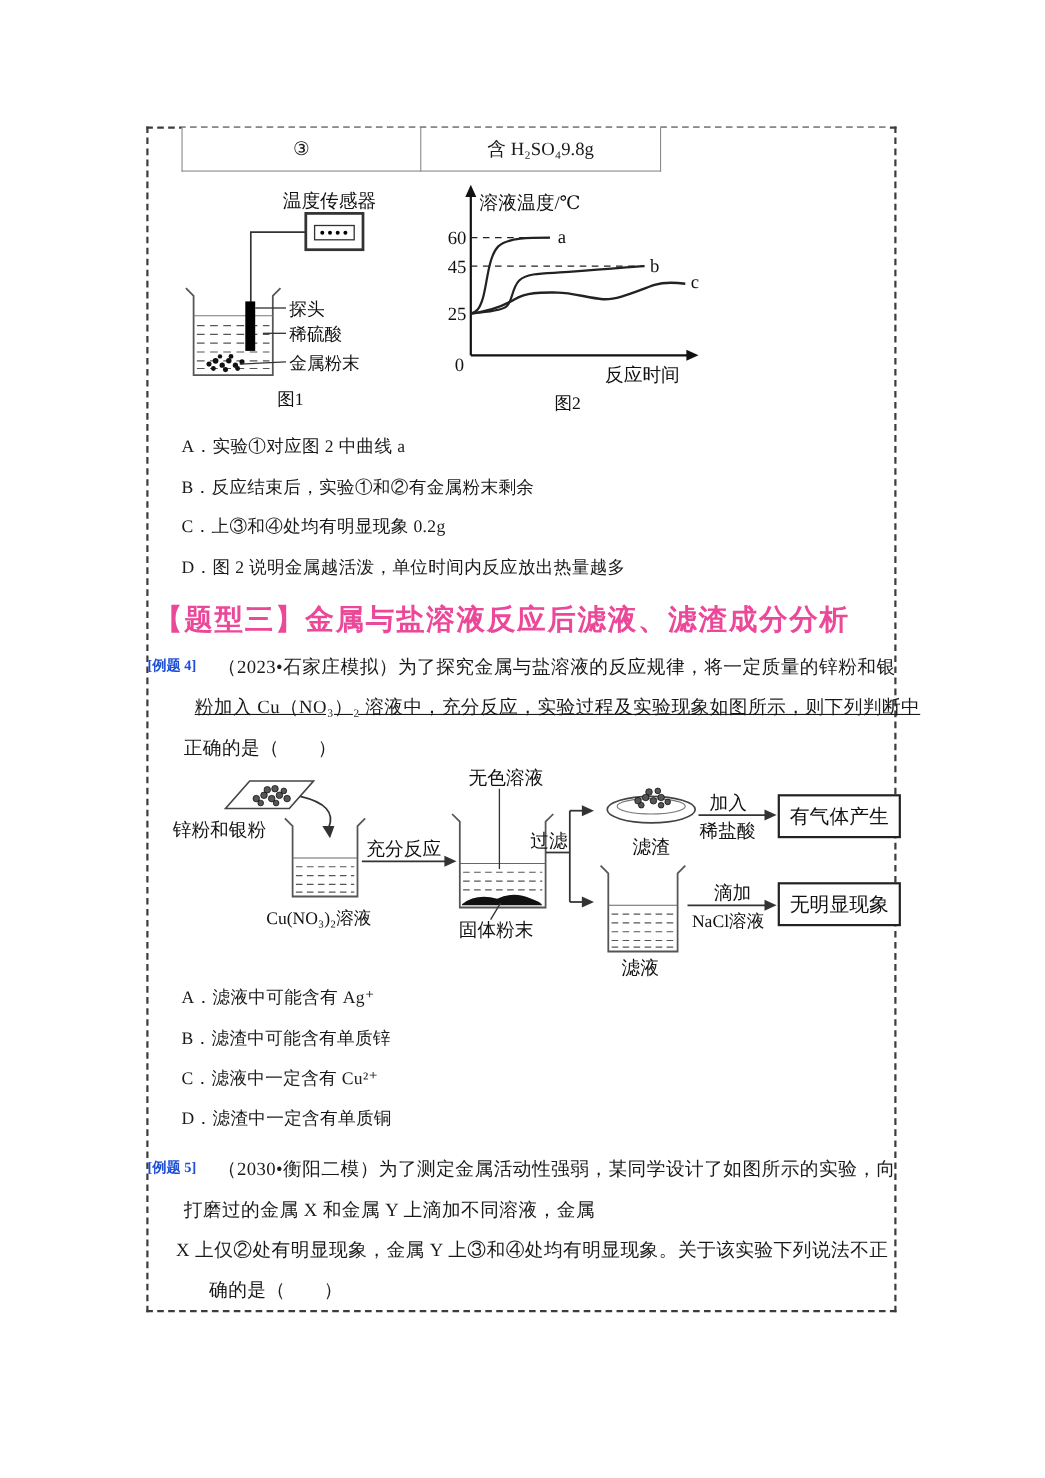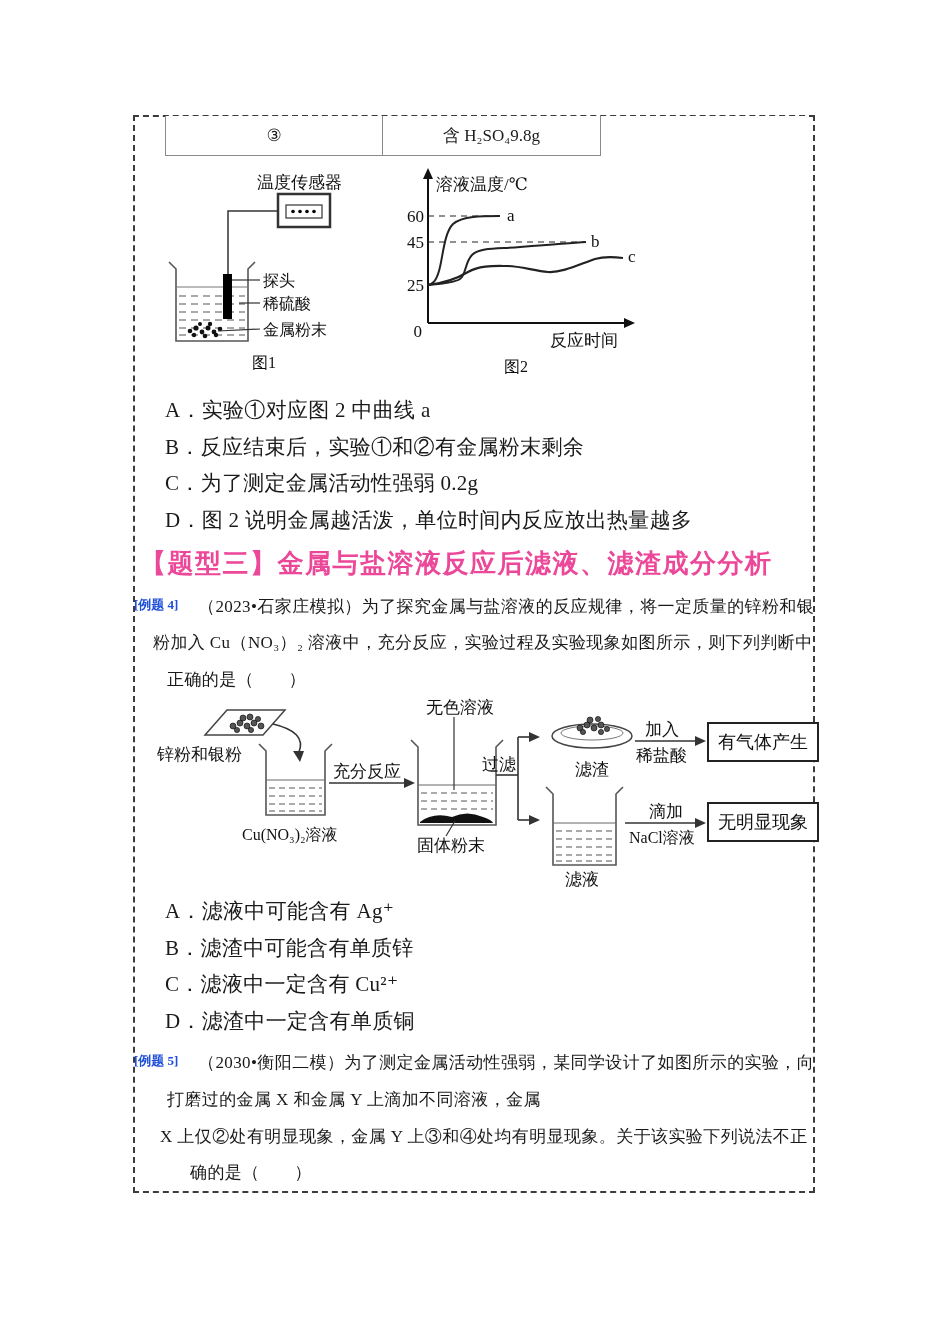--- a/index.html
+++ b/index.html
@@ -12,21 +12,21 @@
   .dashed-box{
     left:133px;top:115px;width:682px;height:1078px;
     border:2px dashed #3c3c3c;box-sizing:border-box;background:transparent;
   }
   .ctable{left:165px;top:116px;width:641px;height:40px;display:flex;background:#fff;}
   .ctable .cell{
     box-sizing:border-box;border-right:1px solid #8a8a8a;border-bottom:1px solid #8a8a8a;
     display:flex;align-items:center;justify-content:center;font-size:17px;white-space:nowrap;
   }
   .ctable .cell:first-child{border-left:1px solid #8a8a8a;}
-  .opt{font-size:21px;white-space:nowrap;letter-spacing:0.3px;}
+  .opt{font-size:16px;white-space:nowrap;letter-spacing:0.3px;}
   .heading{font-size:26px;font-weight:bold;letter-spacing:1.5px;white-space:nowrap;color:#ec4899;}
   .ex-tag{color:#1d4ed8;font-weight:bold;font-size:13px;white-space:nowrap;}
   .bodyline{font-size:17px;white-space:nowrap;letter-spacing:0.4px;}
   svg{overflow:visible;}
   svg text{font-family:"Liberation Serif","DejaVu Serif",serif;fill:#111;}
 </style>
 </head>
 <body>
 
 <div class="abs dashed-box"></div>
@@ -111,28 +111,28 @@
   <path d="M28,122 C40,121 54,120 60,116 C66,112 65,99 72,92 C80,84 100,86 120,84 C145,82 170,80 186,79" fill="none" stroke="#222" stroke-width="2"></path>
   <path d="M28,122 C45,120 58,115 68,109 C80,102 95,103 107,103 C120,103 135,108 148,109 C162,110 180,101 195,96 C205,93 215,94 223,95" fill="none" stroke="#222" stroke-width="2.2"></path>
   <text x="107" y="58" font-size="17">a</text>
   <text x="191" y="84" font-size="17">b</text>
   <text x="228" y="99" font-size="17">c</text>
   <text x="104" y="209" font-size="16">图2</text>
 </svg>
 
 <div class="abs opt" style="left:165px;top:396px;">A．实验①对应图 2 中曲线 a</div>
 <div class="abs opt" style="left:165px;top:433px;">B．反应结束后，实验①和②有金属粉末剩余</div>
-<div class="abs opt" style="left:165px;top:469px;">C．为了测定金属活动性强弱 0.2g</div>
+<div class="abs opt" style="left:165px;top:469px;">C．上③和④处均有明显现象 0.2g</div>
 <div class="abs opt" style="left:165px;top:506px;">D．图 2 说明金属越活泼，单位时间内反应放出热量越多</div>
 
 <div class="abs heading" style="left:140px;top:546px;">【题型三】金属与盐溶液反应后滤液、滤渣成分分析</div>
 
 <div class="abs ex-tag" style="left:134px;top:596px;">[例题 4]</div>
 <div class="abs bodyline" style="left:198px;top:595px;">（2023•石家庄模拟）为了探究金属与盐溶液的反应规律，将一定质量的锌粉和银</div>
-<div class="abs bodyline" style="left:153px;top:631px;">粉加入 Cu（NO₃）₂ 溶液中，充分反应，实验过程及实验现象如图所示，则下列判断中</div>
+<div class="abs bodyline" style="left:177px;top:631px;text-decoration:underline;">粉加入 Cu（NO₃）₂ 溶液中，充分反应，实验过程及实验现象如图所示，则下列判断中</div>
 <div class="abs bodyline" style="left:167px;top:668px;">正确的是（　　）</div>
 
 <svg class="abs" style="left:155px;top:690px;" width="670" height="200" viewBox="0 0 670 200">
 
   <g>
     <polygon points="50,45 72,20 130,20 108,45" fill="none" stroke="#444" stroke-width="1.5"></polygon>
     <g fill="#555" stroke="#000" stroke-width="0.6">
       <circle cx="78" cy="36" r="3"></circle>
         <circle cx="85" cy="33" r="3"></circle>
         <circle cx="92" cy="36" r="3"></circle>

